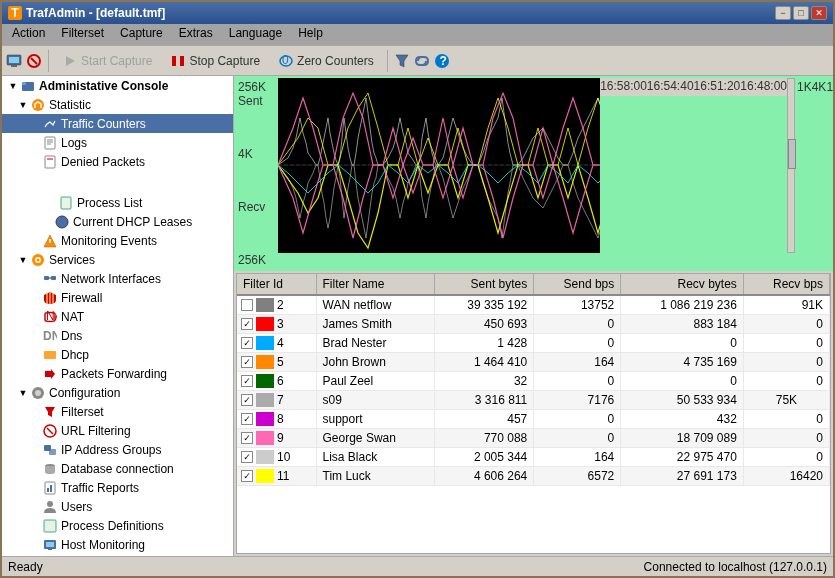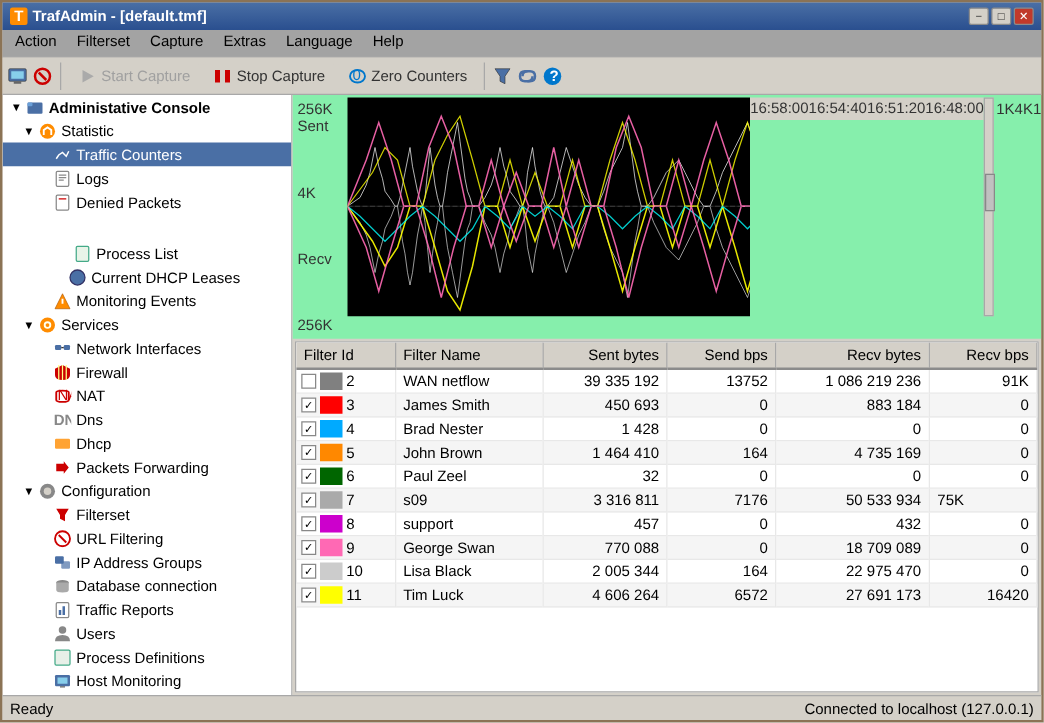--- a/index.html
+++ b/index.html
@@ -518,21 +518,21 @@
     <div style="display:flex;align-items:center;gap:3px;">
       <div style="width:12px;height:12px;border:1px solid #888;background:white;display:inline-flex;align-items:center;justify-content:center;flex-shrink:0;font-size:9px;">✓</div>
       <div style="width:18px;height:14px;background:#aaaaaa;display:inline-block;flex-shrink:0;"></div>
       <span>7</span>
     </div>
                 </td>
                 <td>s09</td>
                 <td style="text-align: right;">3 316 811</td>
                 <td style="text-align: right;">7176</td>
                 <td style="text-align: right;">50 533 934</td>
-                <td style="text-align: left;">75K</td>
+                <td style="text-align: center;">75K</td>
               </tr>
               <tr>
                 <td style="padding: 2px 4px;">
     <div style="display:flex;align-items:center;gap:3px;">
       <div style="width:12px;height:12px;border:1px solid #888;background:white;display:inline-flex;align-items:center;justify-content:center;flex-shrink:0;font-size:9px;">✓</div>
       <div style="width:18px;height:14px;background:#cc00cc;display:inline-block;flex-shrink:0;"></div>
       <span>8</span>
     </div>
                 </td>
                 <td>support</td>

